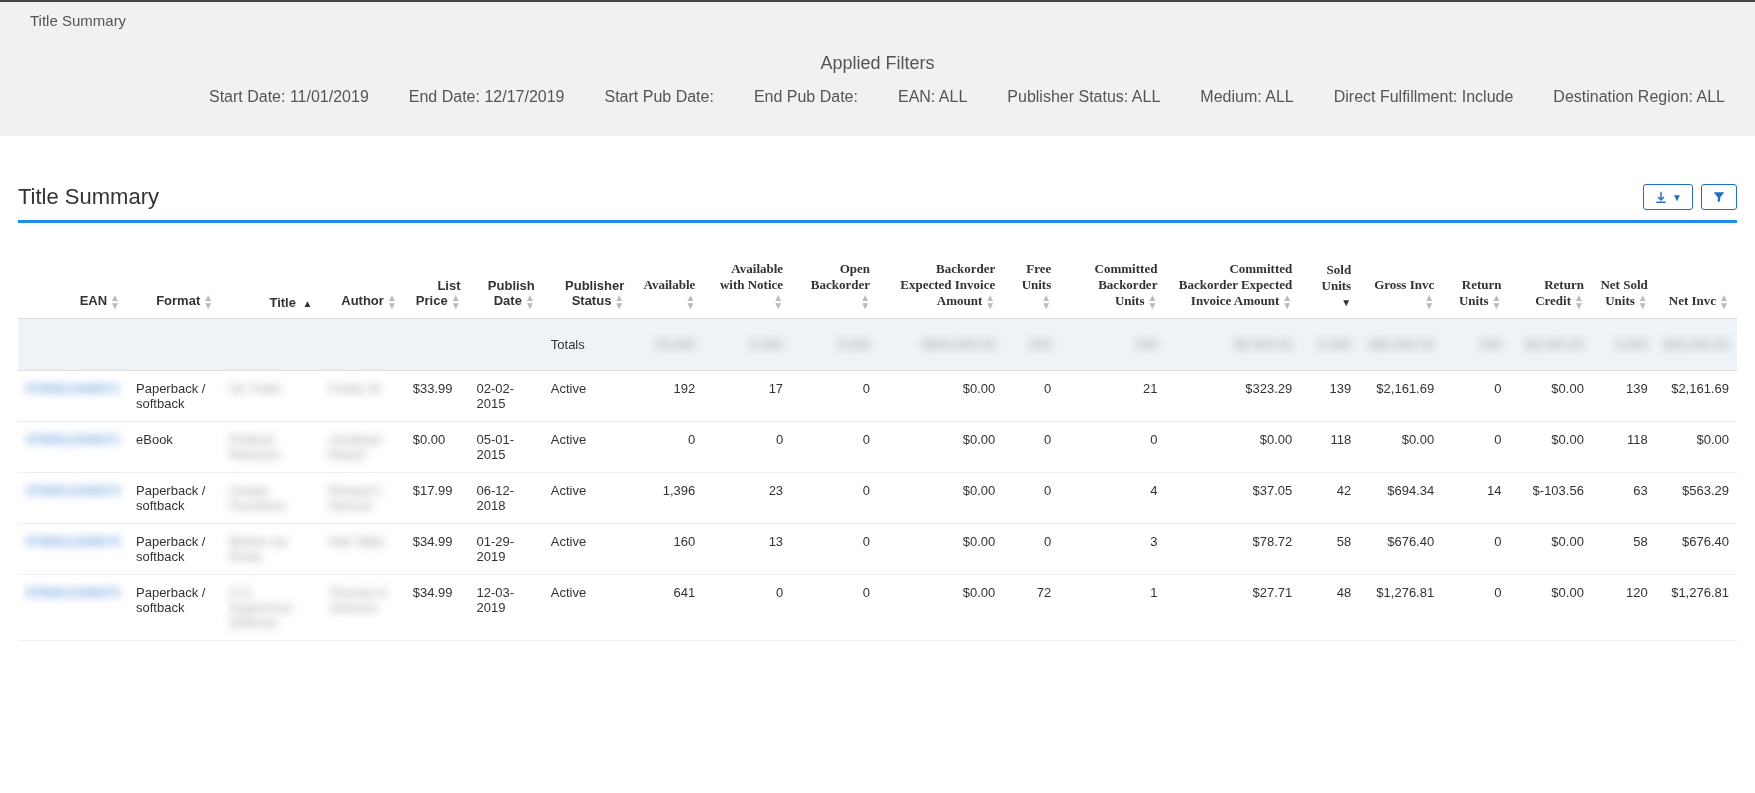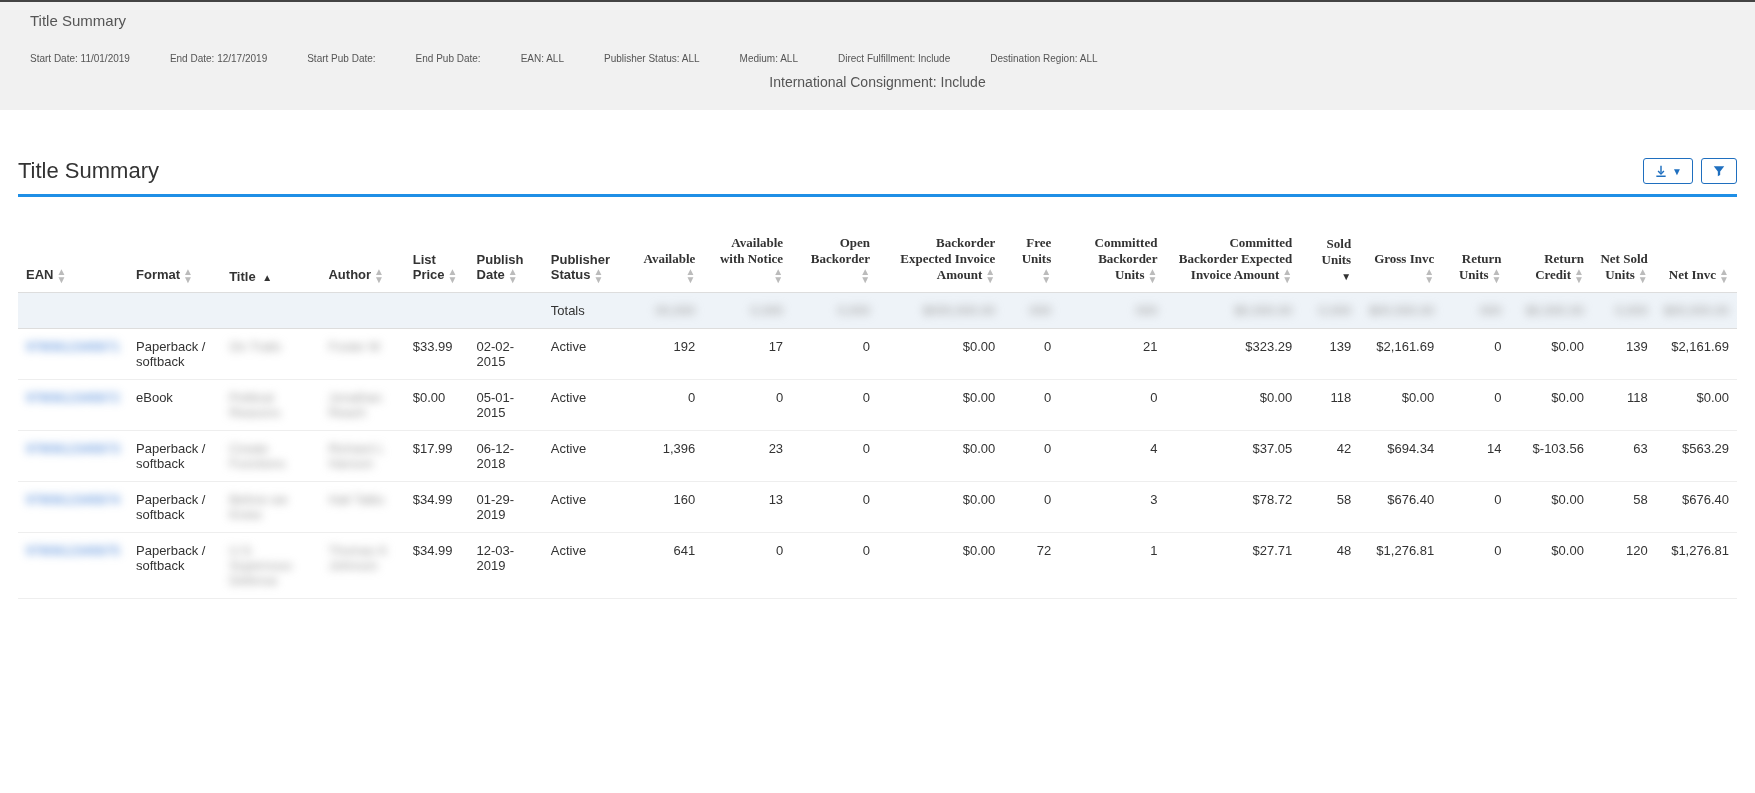--- a/index.html
+++ b/index.html
@@ -21,25 +21,25 @@
     margin-bottom: 24px;
   }
   .applied-filters-heading {
     text-align: center;
     font-size: 18px;
     color: #555;
     margin-bottom: 14px;
   }
   .filters-row {
     display: flex;
-    justify-content: flex-start;
+    justify-content: flex-end;
     flex-wrap: wrap;
     gap: 40px;
     color: #555;
-    font-size: 10px;
+    font-size: 16px;
     margin-bottom: 10px;
   }
   .filters-row2 {
     text-align: center;
     color: #555;
     font-size: 14px;
   }
 
   .section {
     padding: 18px 18px 0 18px;
@@ -80,21 +80,21 @@
     overflow-x: auto;
     padding: 0;
     margin-top: 30px;
   }
   table {
     width: 100%;
     border-collapse: collapse;
     font-size: 13px;
   }
   thead th {
-    text-align: left;
+    text-align: right;
     vertical-align: bottom;
     padding: 8px 8px;
     font-weight: bold;
     color: #333;
     white-space: normal;
     border-bottom: 1px solid #ddd;
   }
   thead th.num { text-align: right; font-family: Liberation Serif, serif; }
   .sort-icons {
     color: #bbb;
@@ -102,21 +102,21 @@
     margin-left: 3px;
     display: inline-block;
     line-height: 8px;
     vertical-align: middle;
   }
   .sort-active { color: #333; }
 
   tr.totals td {
     background: #eef3f8;
     border-bottom: 1px solid #ddd;
-    padding: 10px 8px;
+    padding: 18px 8px;
   }
   tbody td {
     padding: 10px 8px;
     border-bottom: 1px solid #eee;
     vertical-align: top;
     color: #333;
   }
   tbody td.num { text-align: right; }
   .blur {
     filter: blur(4px);
@@ -128,32 +128,32 @@
     color: #3a7bd5;
     user-select: none;
   }
   .col-ean { color: #3a7bd5; }
 </style>
 </head>
 <body>
 
 <div class="banner">
   <div class="banner-title">Title Summary</div>
+  <div class="applied-filters-heading">Applied Filters</div>
   <div class="filters-row">
     <span>Start Date: 11/01/2019</span>
     <span>End Date: 12/17/2019</span>
     <span>Start Pub Date:</span>
     <span>End Pub Date:</span>
     <span>EAN: ALL</span>
     <span>Publisher Status: ALL</span>
     <span>Medium: ALL</span>
     <span>Direct Fulfillment: Include</span>
     <span>Destination Region: ALL</span>
   </div>
-  <div class="filters-row2">International Consignment: Include</div>
 </div>
 
 <div class="section">
   <div class="section-header">
     <div class="section-title">Title Summary</div>
     <div class="section-actions">
       <button class="icon-btn">
         <span>
           <svg width="14" height="14" viewBox="0 0 24 24" fill="none" stroke="#1f6fbf" stroke-width="2.5">
               <path d="M12 3v12"></path>

